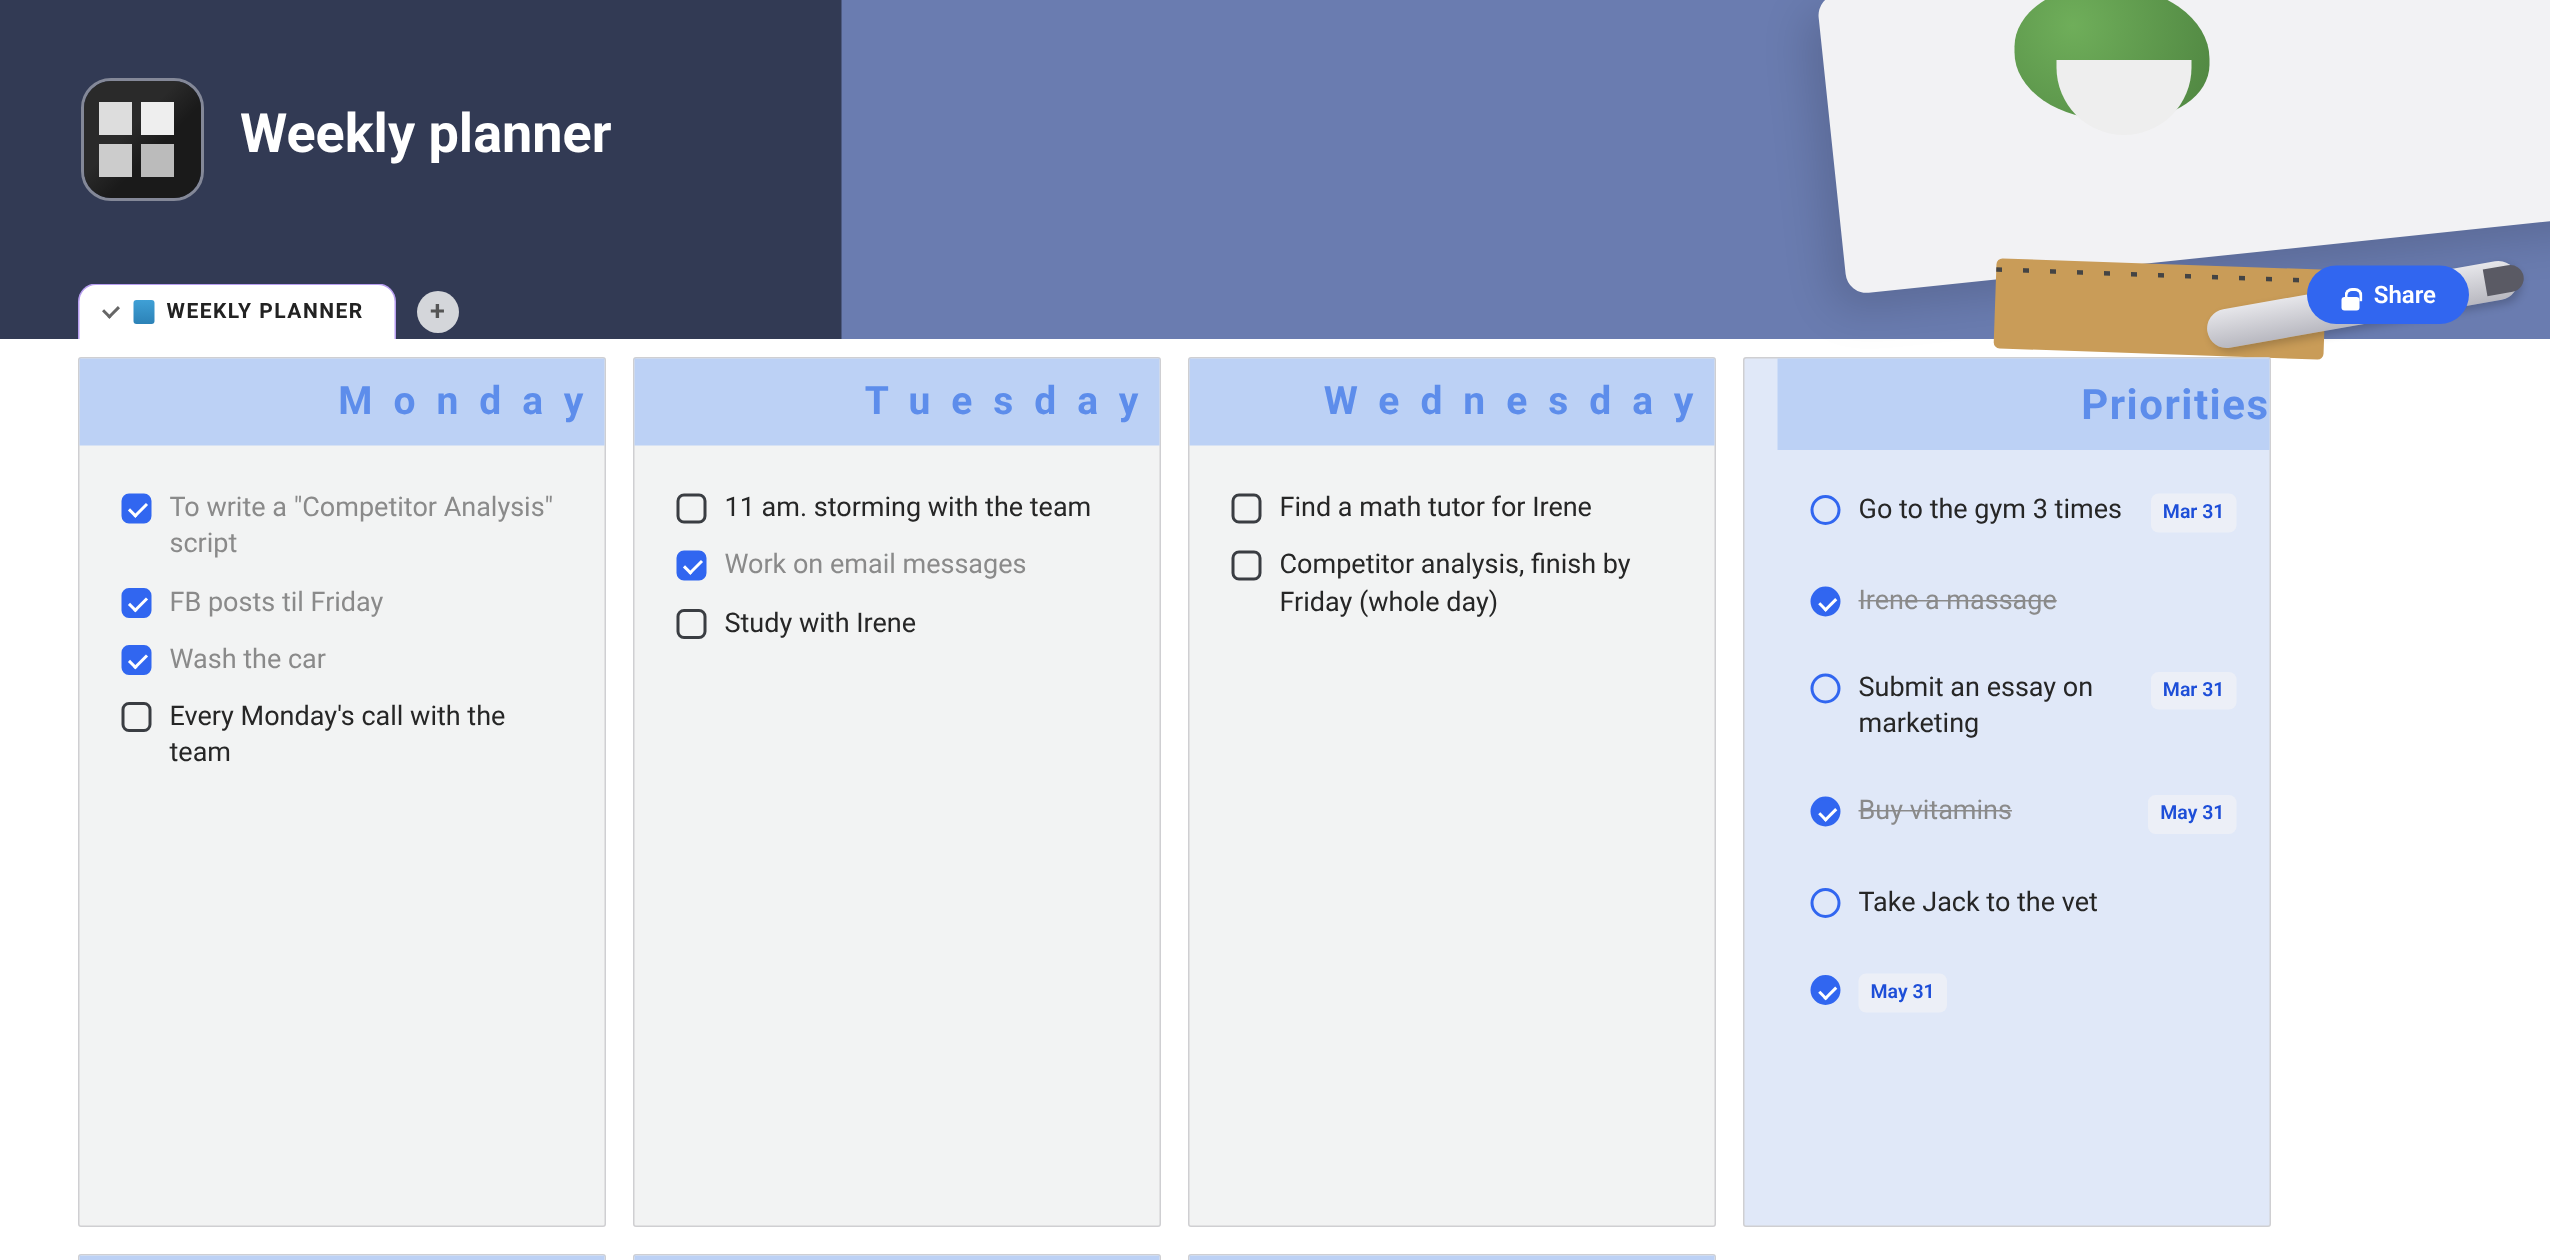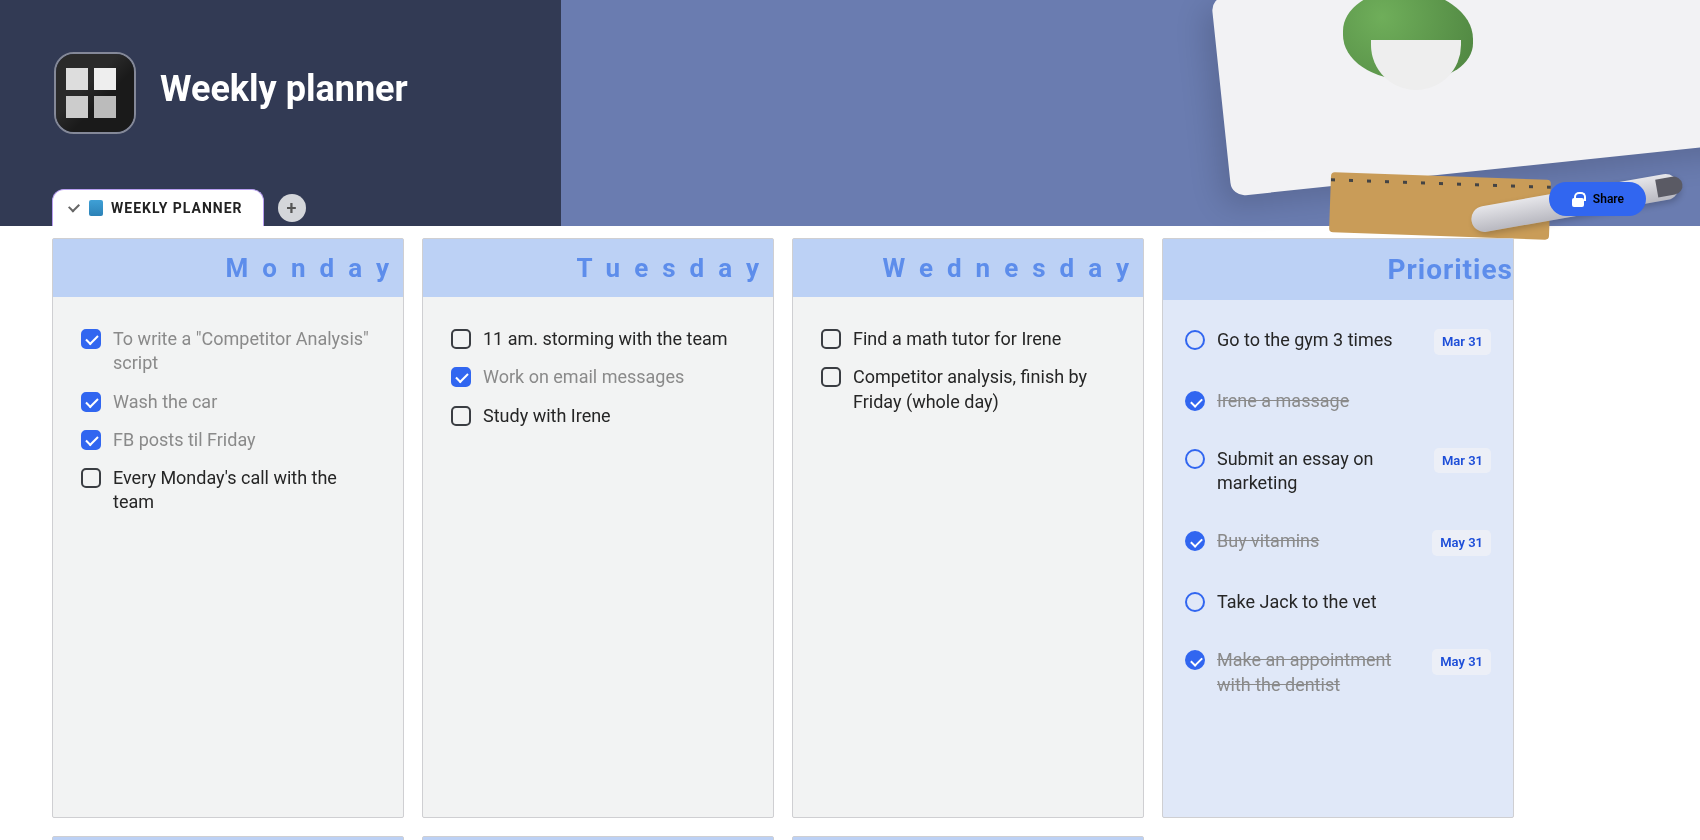--- a/index.html
+++ b/index.html
@@ -26,29 +26,29 @@
   linear-gradient(#bbb,#bbb) 28px 28px/22px 22px no-repeat; }
 .page-title { position:absolute; left:160px; top:68px; font-size:36px; font-weight:700; color:#fff; }
 
 .tabbar { position:absolute; left:52px; bottom:0; display:flex; align-items:center; gap:14px; }
 .tab { background:#fff; border:1px solid #b79df0; border-bottom:none; border-radius:12px 12px 0 0; padding:10px 20px 10px 14px; display:flex; align-items:center; gap:8px; font-size:14px; font-weight:700; letter-spacing:1px; color:#222; cursor:pointer; }
 .check-mini{ width:14px;height:10px;display:inline-block;position:relative;}
 .check-mini::after{content:"";position:absolute;left:2px;top:0;width:8px;height:5px;border-left:2px solid #666;border-bottom:2px solid #666;transform:rotate(-45deg);}
 .tab-icon{ width:14px;height:16px;background:linear-gradient(#3fa0d6,#2c82b7);border-radius:2px;display:inline-block;}
 .add-tab { width:28px;height:28px;border-radius:50%;background:#d4d6da;color:#555;display:flex;align-items:center;justify-content:center;font-size:18px;font-weight:600;cursor:pointer;}
 
-.share-btn { position:absolute; right:54px; bottom:10px; background:#3166f0; color:#000000; border-radius:22px; padding:10px 22px; display:flex; align-items:center; gap:8px; font-size:12px; font-weight:600; cursor:pointer; }
+.share-btn { position:absolute; right:54px; bottom:10px; background:#3166f0; color:#ffffff; border-radius:22px; padding:10px 22px; display:flex; align-items:flex-end; gap:8px; font-size:16px; font-weight:600; cursor:pointer; }
 .lock-icon{ width:14px;height:14px;position:relative;}
 .lock-icon::before{content:"";position:absolute;left:3px;top:0;width:8px;height:7px;border:2px solid #fff;border-bottom:none;border-radius:5px 5px 0 0;}
 .lock-icon::after{content:"";position:absolute;left:1px;top:6px;width:12px;height:9px;background:#fff;border-radius:2px;}
 
 .board { position:absolute; left:52px; top:238px; display:grid; grid-template-columns:repeat(4,352px); gap:18px; }
 .card { border:1px solid #cfcfd2; background:#f2f3f3; border-radius:2px; }
 .card-header { background:#bcd1f5; text-align:right; padding:14px 0; font-size:26px; font-weight:700; color:#5d8deb; letter-spacing:14px; text-indent:14px; }
-.priorities-card { background:#e0e8f8; }
+.priorities-card { background:#e0e8f8;padding-left:22px; }
 .priorities-card .card-header { background:#bcd1f5; letter-spacing:1px; text-indent:0; font-size:28px; }
 
 .task-list { padding:30px 28px 40px 28px; display:flex; flex-direction:column; gap:14px; }
 .task { display:flex; align-items:flex-start; gap:12px; font-size:18px; color:#262626; line-height:1.35; cursor:pointer; }
 .task.done .task-text { color:#8a8a8a; }
 .task.strike .task-text { color:#8a8a8a; text-decoration:line-through; }
 
 .chk { flex:0 0 20px; width:20px;height:20px;border-radius:5px;border:2px solid #3a3d42;margin-top:2px;position:relative;}
 .chk.checked{ background:#3166f0; border-color:#3166f0;}
 .chk.checked::after{content:"";position:absolute;left:3px;top:4px;width:10px;height:5px;border-left:2.5px solid #fff;border-bottom:2.5px solid #fff;transform:rotate(-45deg);}
@@ -99,25 +99,25 @@
 
   <div class="card tall">
     <div class="card-header">Monday</div>
     <div class="task-list">
       <div class="task done">
           <span class="chk checked"></span>
           <span class="task-text">To write a "Competitor Analysis" script</span>
         </div>
       <div class="task done">
           <span class="chk checked"></span>
+          <span class="task-text">FB posts til Friday</span>
+        </div>
+      <div class="task done">
+          <span class="chk checked"></span>
           <span class="task-text">Wash the car</span>
-        </div>
-      <div class="task done">
-          <span class="chk checked"></span>
-          <span class="task-text">FB posts til Friday</span>
         </div>
       <div class="task">
           <span class="chk"></span>
           <span class="task-text">Every Monday's call with the team</span>
         </div>
     </div>
   </div>
 
   <div class="card tall">
     <div class="card-header">Tuesday</div>
@@ -172,21 +172,20 @@
           <span class="radio checked"></span>
           <span class="task-text">Buy vitamins</span>
           <span class="badge">May 31</span>
         </div>
       <div class="task">
           <span class="radio"></span>
           <span class="task-text">Take Jack to the vet</span>
         </div>
       <div class="task strike">
           <span class="radio checked"></span>
-          <span class="task-text">Make an appointment with the dentist</span>
           <span class="badge">May 31</span>
         </div>
     </div>
   </div>
 
   <div class="card row2">
     <div class="card-header">Thursday</div>
 
   </div>
   <div class="card row2">

